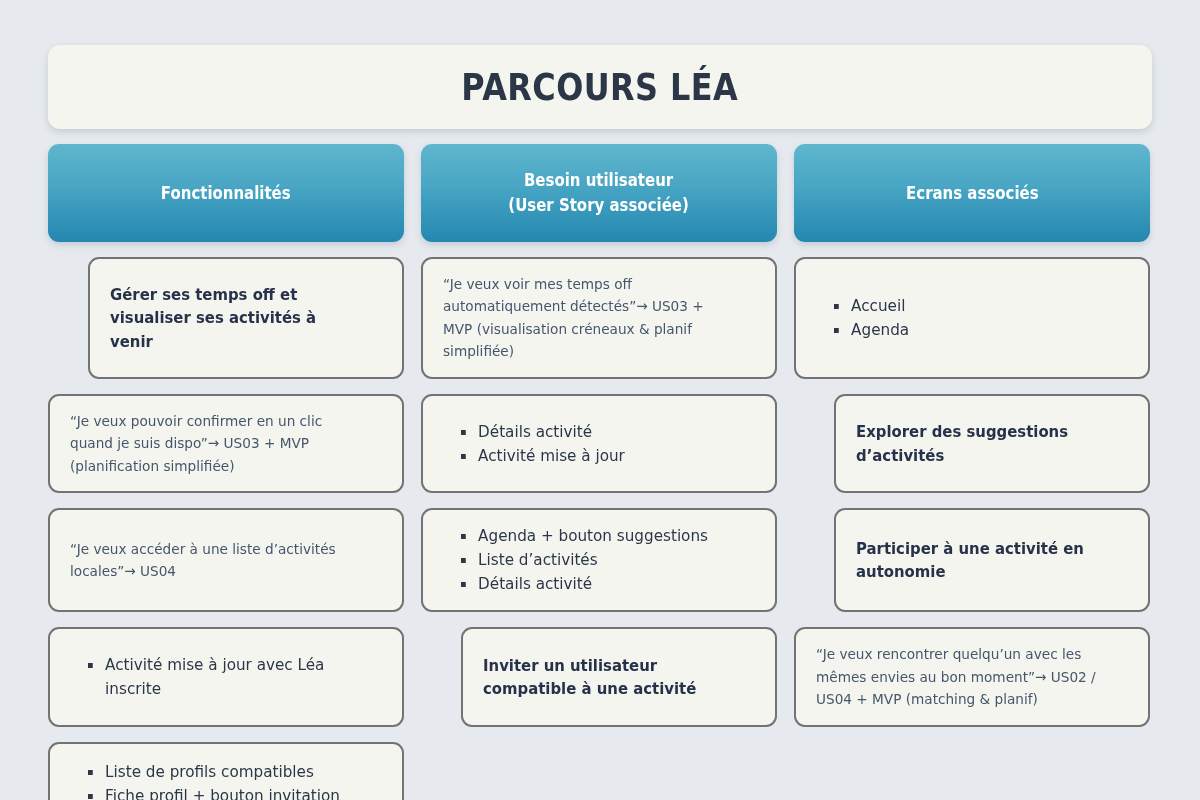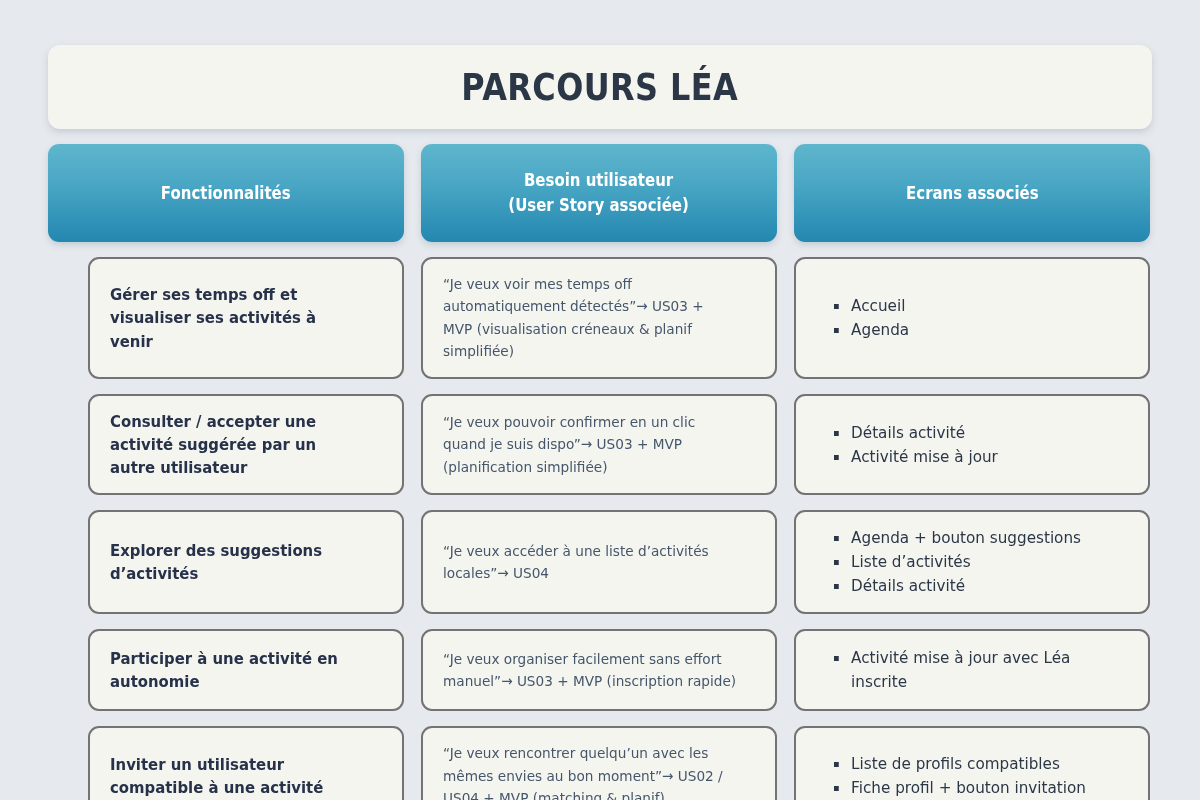--- a/index.html
+++ b/index.html
@@ -174,23 +174,20 @@
     <div class="cell row-h-1">
       <div class="story-text">“Je veux voir mes temps off automatiquement détectés”→ US03 + MVP (visualisation créneaux &amp; planif simplifiée)</div>
     </div>
     <div class="cell row-h-1">
       <ul class="screens-list">
         <li>Accueil</li>
         <li>Agenda</li>
       </ul>
     </div>
 
-    <div class="cell feature row-h-2">
-      <div class="feature-text">Consulter / accepter une activité suggérée par un autre utilisateur</div>
-    </div>
     <div class="cell row-h-2">
       <div class="story-text">“Je veux pouvoir confirmer en un clic quand je suis dispo”→ US03 + MVP (planification simplifiée)</div>
     </div>
     <div class="cell row-h-2">
       <ul class="screens-list">
         <li>Détails activité</li>
         <li>Activité mise à jour</li>
       </ul>
     </div>
 
@@ -205,23 +202,20 @@
         <li>Agenda + bouton suggestions</li>
         <li>Liste d’activités</li>
         <li>Détails activité</li>
       </ul>
     </div>
 
     <div class="cell feature row-h-4">
       <div class="feature-text">Participer à une activité en autonomie</div>
     </div>
     <div class="cell row-h-4">
-      <div class="story-text">“Je veux organiser facilement sans effort manuel”→ US03 + MVP (inscription rapide)</div>
-    </div>
-    <div class="cell row-h-4">
       <ul class="screens-list">
         <li>Activité mise à jour avec Léa inscrite</li>
       </ul>
     </div>
 
     <div class="cell feature row-h-5">
       <div class="feature-text">Inviter un utilisateur compatible à une activité</div>
     </div>
     <div class="cell row-h-5">
       <div class="story-text">“Je veux rencontrer quelqu’un avec les mêmes envies au bon moment”→ US02 / US04 + MVP (matching &amp; planif)</div>

